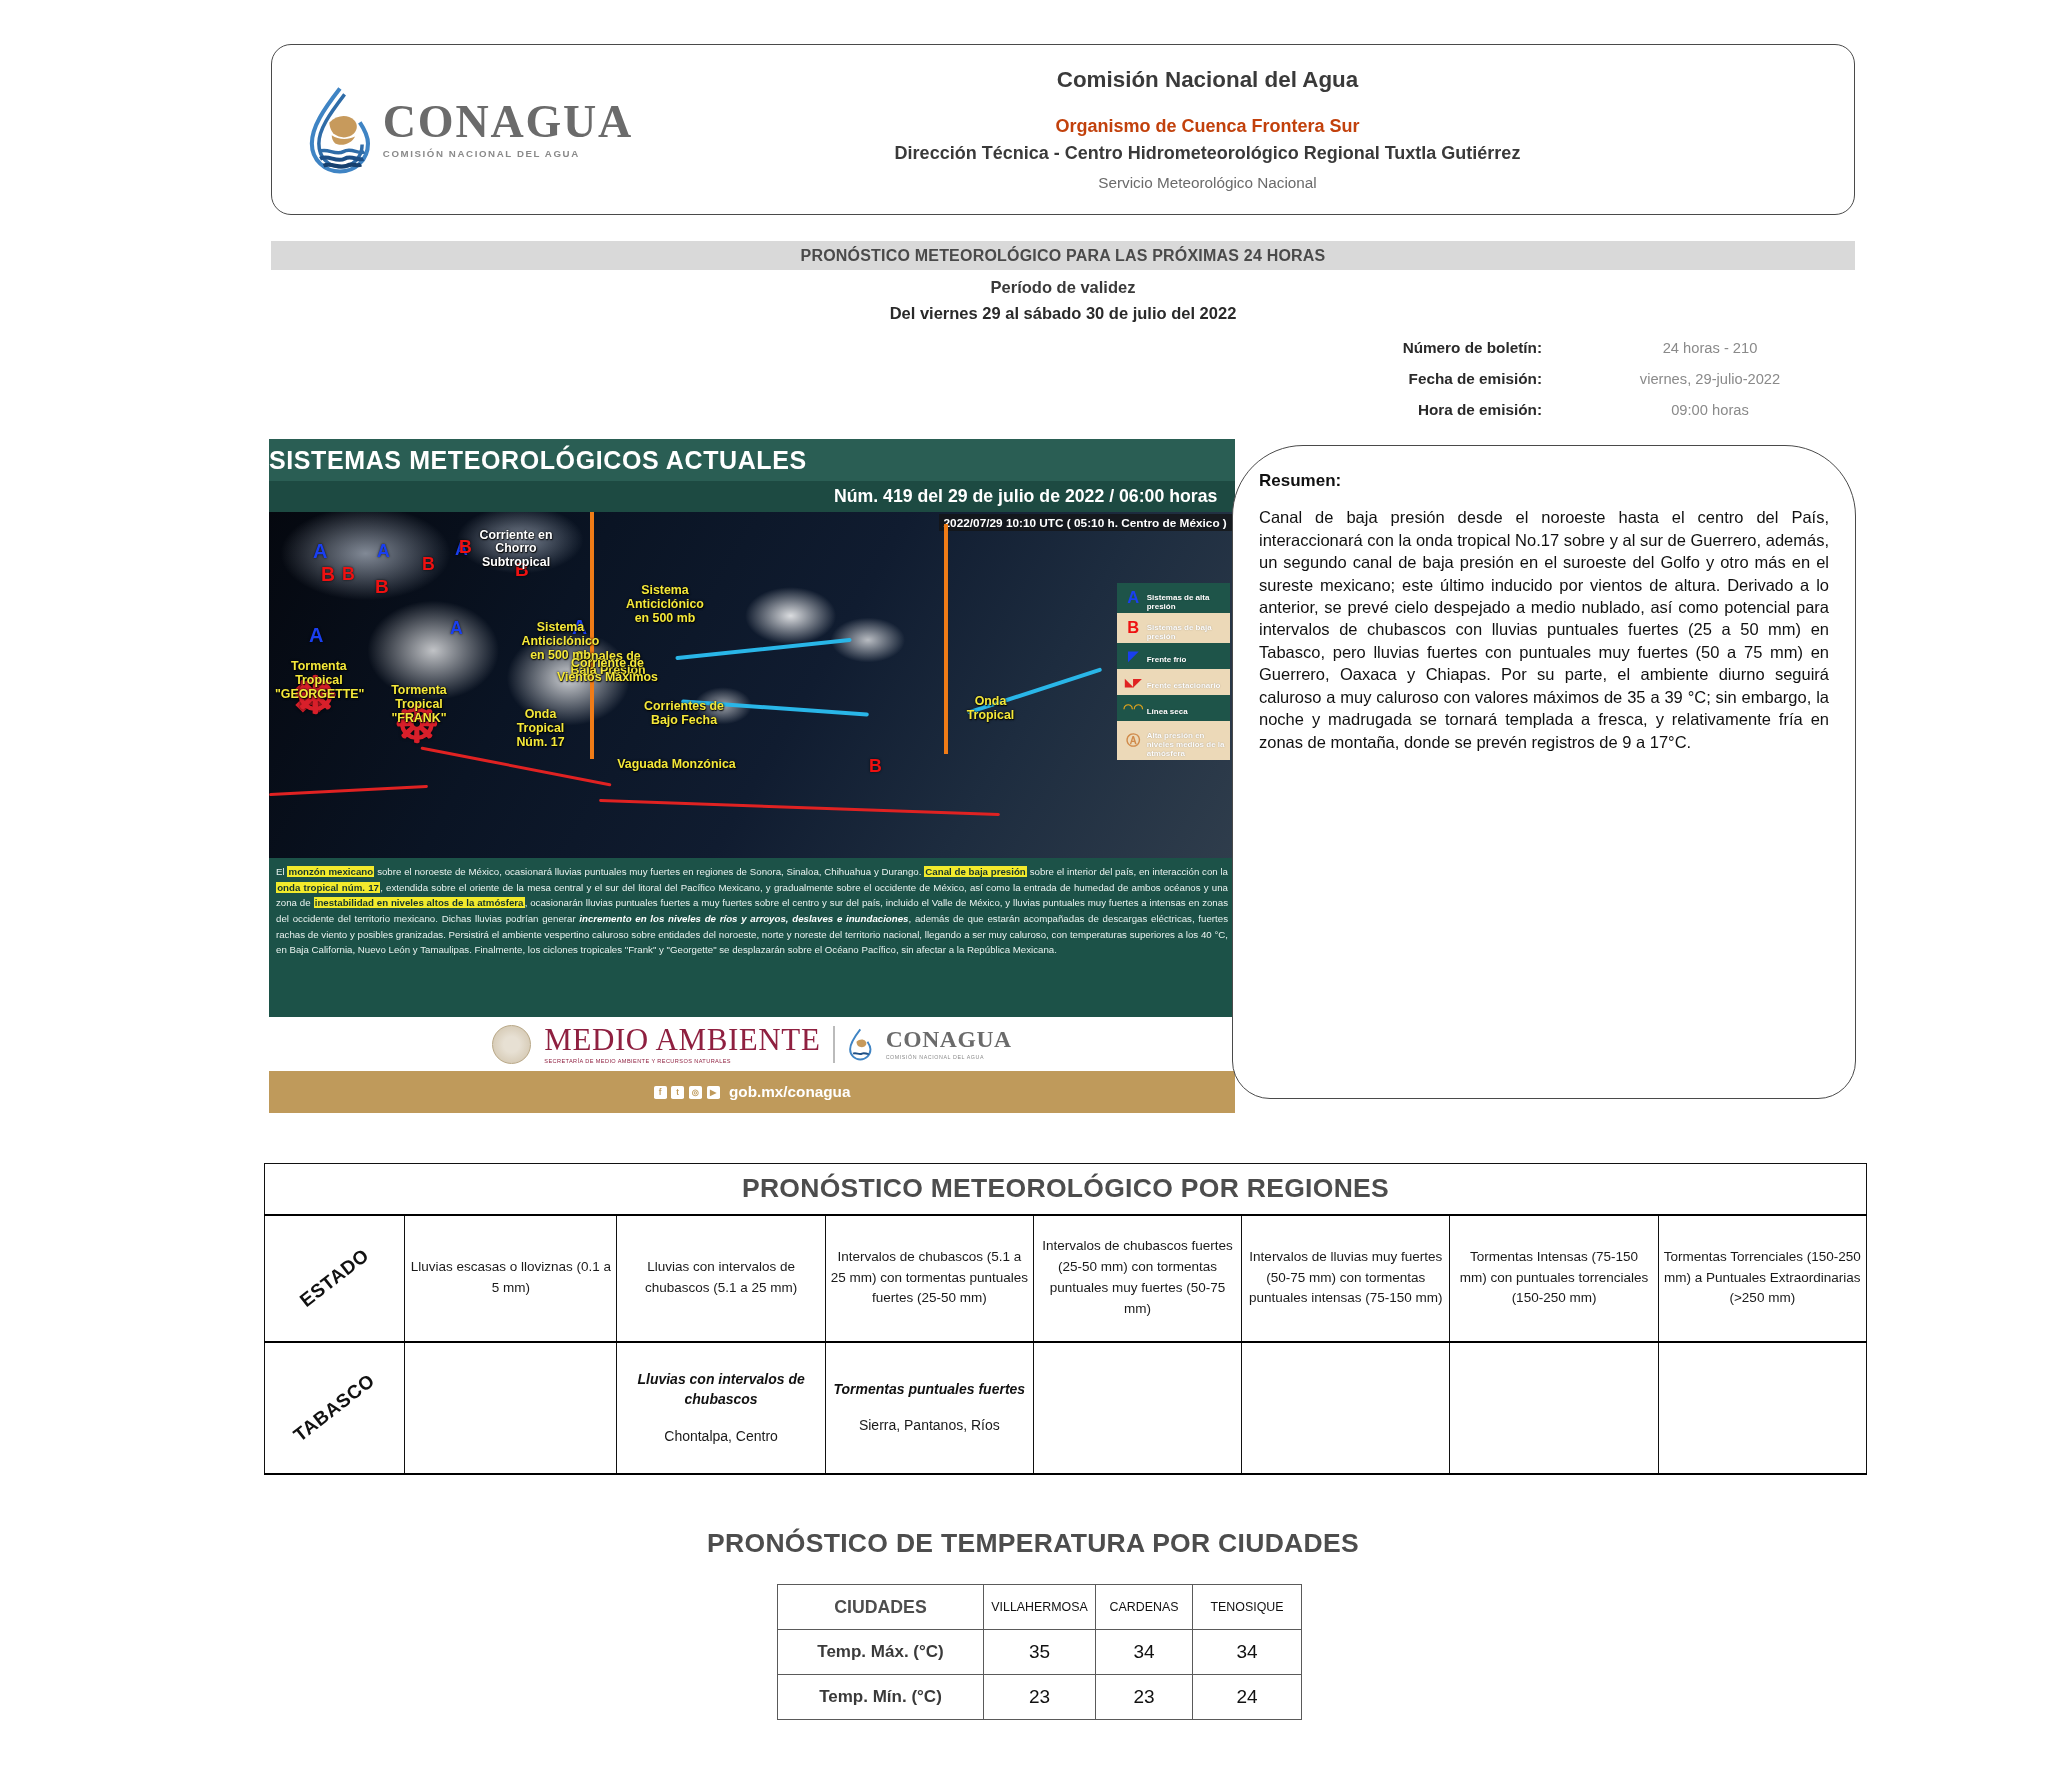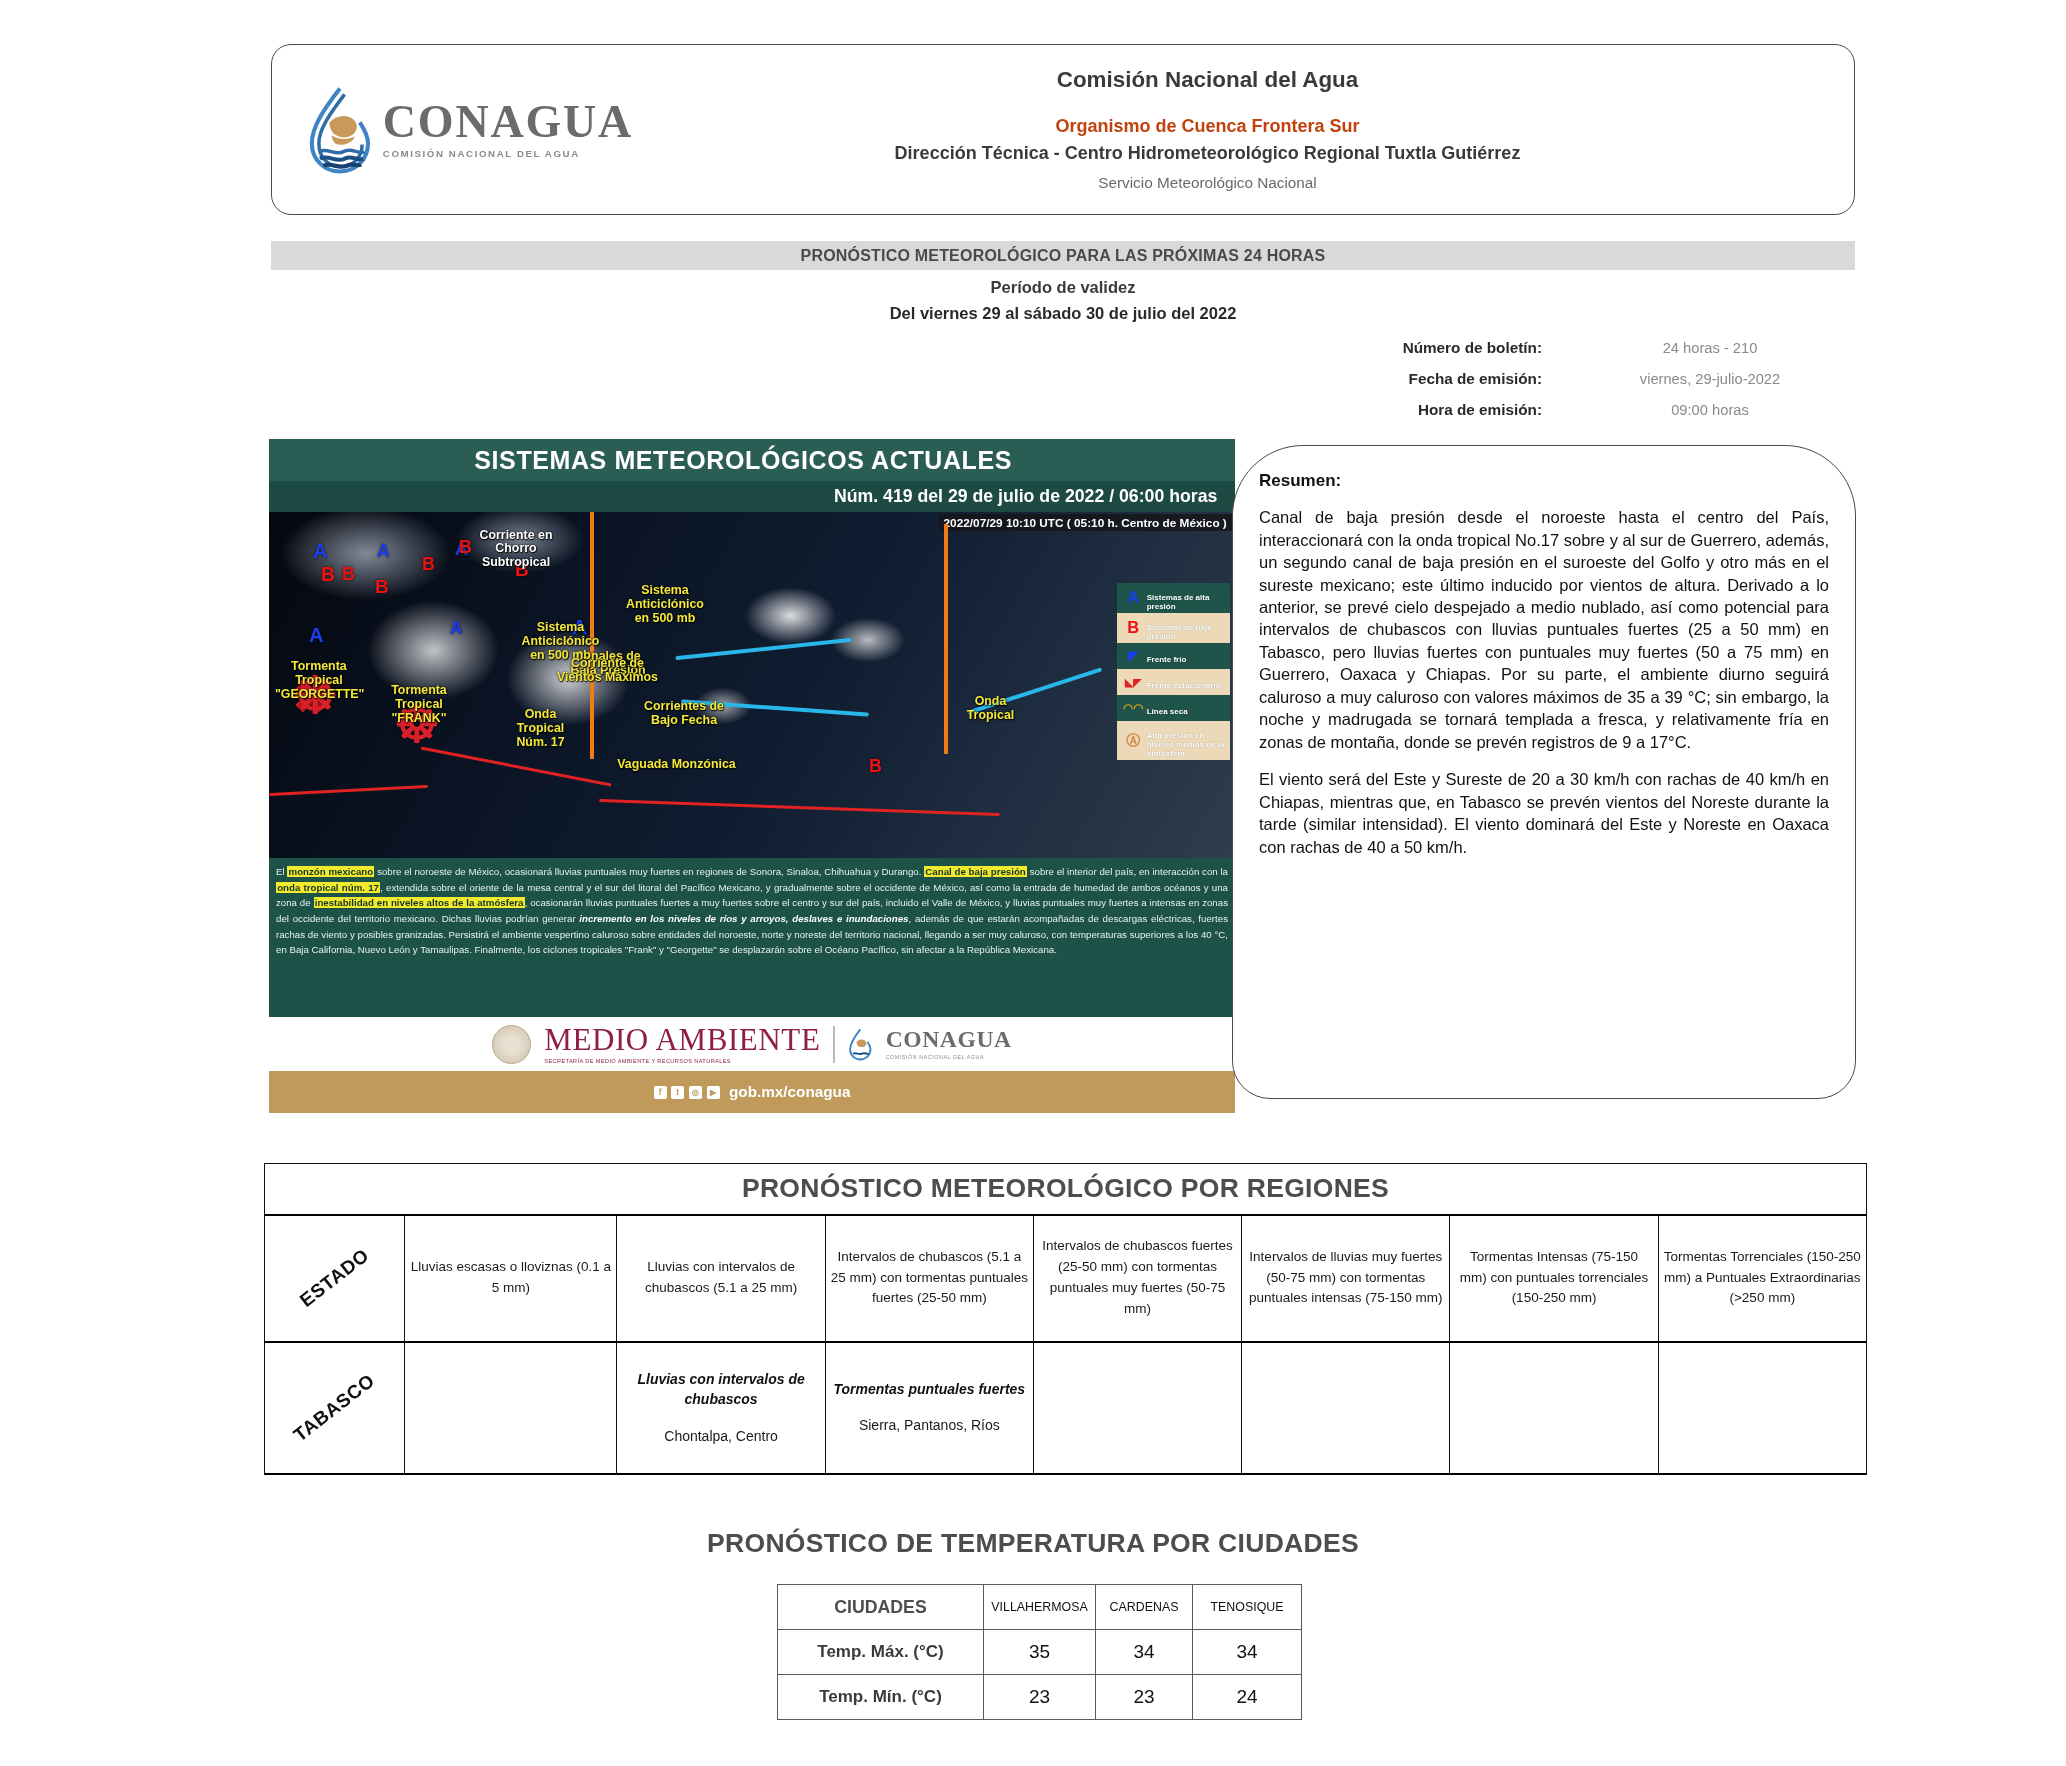--- a/index.html
+++ b/index.html
@@ -164,21 +164,21 @@
     width: 966px;
     height: 674px;
     background: #0f3a33;
     overflow: hidden;
   }
   .map-title-bar {
     height: 42px;
     background: #2a5e54;
     display: flex;
     align-items: center;
-    justify-content: center;
+    justify-content: flex-start;
     padding-right: 17.7px;
     box-sizing: border-box;
   }
   .map-title-bar span {
     font-size: 25px;
     font-weight: 800;
     color: #ffffff;
     letter-spacing: 0.6px;
   }
   .map-sub-bar {
@@ -713,21 +713,20 @@
     <div class="soc">t</div>
     <div class="soc">◎</div>
     <div class="soc">▶</div>
     <div class="gold-url">gob.mx/conagua</div>
   </div>
 </div>
 
 <div class="resumen">
   <h3>Resumen:</h3>
   <p>Canal de baja presión desde el noroeste hasta el centro del País, interaccionará con la onda tropical No.17 sobre y al sur de Guerrero, además, un segundo canal de baja presión en el suroeste del Golfo y otro más en el sureste mexicano; este último inducido por vientos de altura. Derivado a lo anterior, se prevé cielo despejado a medio nublado, así como potencial para intervalos de chubascos con lluvias puntuales fuertes (25 a 50 mm) en Tabasco, pero lluvias fuertes con puntuales muy fuertes (50 a 75 mm) en Guerrero, Oaxaca y Chiapas. Por su parte, el ambiente diurno seguirá caluroso a muy caluroso con valores máximos de 35 a 39 °C; sin embargo, la noche y madrugada se tornará templada a fresca, y relativamente fría en zonas de montaña, donde se prevén registros de 9 a 17°C.</p>
-  <p>El viento será del Este y Sureste de 20 a 30 km/h con rachas de 40 km/h en Chiapas, mientras que, en Tabasco se prevén vientos del Noreste durante la tarde (similar intensidad). El viento dominará del Este y Noreste en Oaxaca con rachas de 40 a 50 km/h.</p>
 </div>
 
 <table class="regions-table">
   <colgroup>
     <col style="width:138px">
     <col style="width:209px">
     <col style="width:205px">
     <col style="width:205px">
     <col style="width:205px">
     <col style="width:205px">

